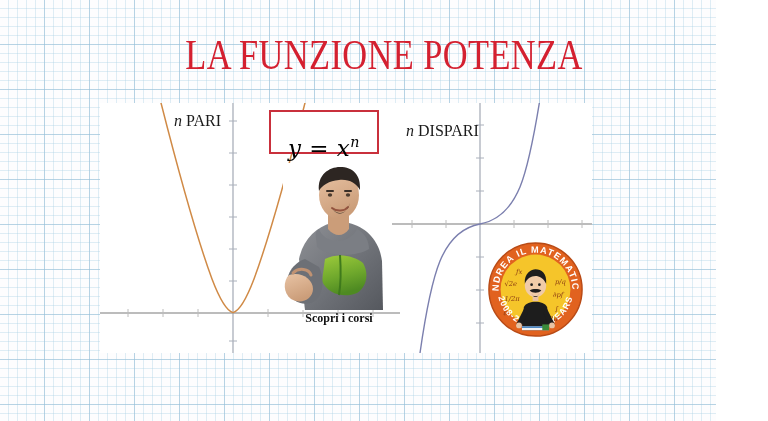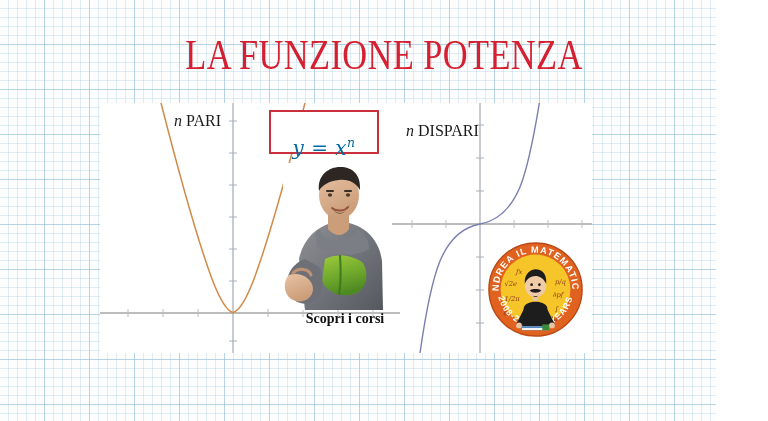--- a/index.html
+++ b/index.html
@@ -93,22 +93,22 @@
     border: 2px solid #c9303c;
     background: #ffffff;
     display: flex;
     align-items: center;
     justify-content: center;
     user-select: none;
   }
   .formula {
     font-family: "DejaVu Serif", serif;
     font-style: italic;
-    font-size: 20px;
-    color: #0369a1;
+    font-size: 23px;
+    color: #000000;
     letter-spacing: 0.5px;
     white-space: nowrap;
     margin-top: 31px;
   }
   .formula sup {
     font-size: 0.62em;
     vertical-align: super;
     font-style: italic;
   }
 
@@ -119,27 +119,27 @@
     top: 163px;
     width: 107px;
     height: 147px;
     overflow: hidden;
   }
   .photo svg { display: block; }
 
   
   .caption {
     position: absolute;
-    left: 289px;
+    left: 283px;
     top: 311px;
     width: 112px;
     text-align: center;
     font-family: "Liberation Serif", serif;
     font-weight: bold;
-    font-size: 14px;
+    font-size: 12px;
     color: #111111;
     white-space: nowrap;
     user-select: none;
   }
 
   
   .badge {
     position: absolute;
     left: 487px;
     top: 241px;

